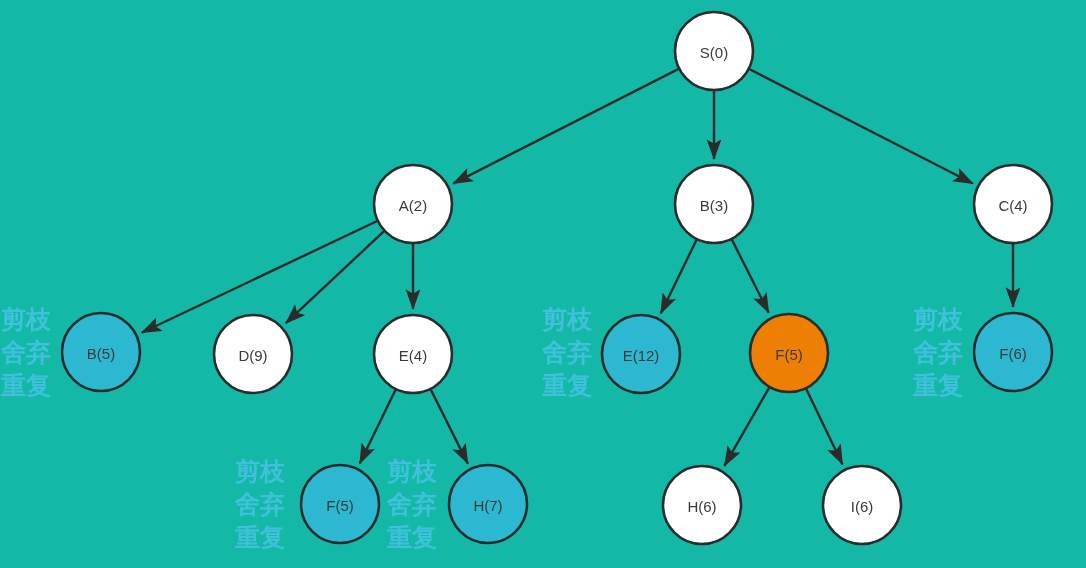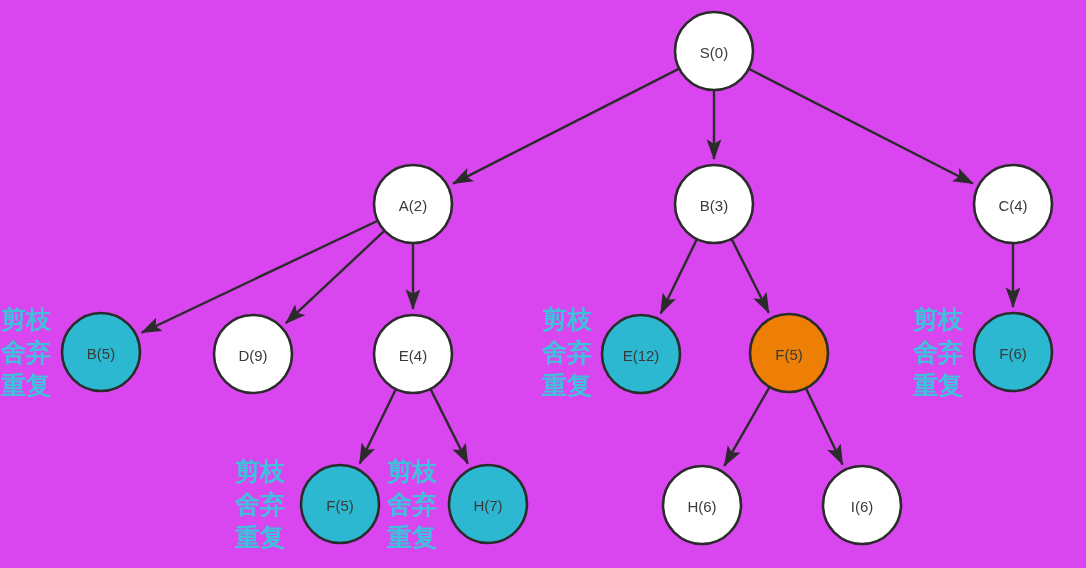--- a/index.html
+++ b/index.html
@@ -8,21 +8,21 @@
     padding: 0;
     background: #ffffff;
   }
   body {
     font-family: "Liberation Sans", "DejaVu Sans", sans-serif;
   }
   #diagram-root {
     position: relative;
     width: 1086px;
     height: 568px;
-    background: #d946ef;
+    background: #14b8a6;
     overflow: hidden;
   }
   svg#tree-svg {
     position: absolute;
     top: 0;
     left: 0;
     width: 1086px;
     height: 568px;
     display: block;
   }

